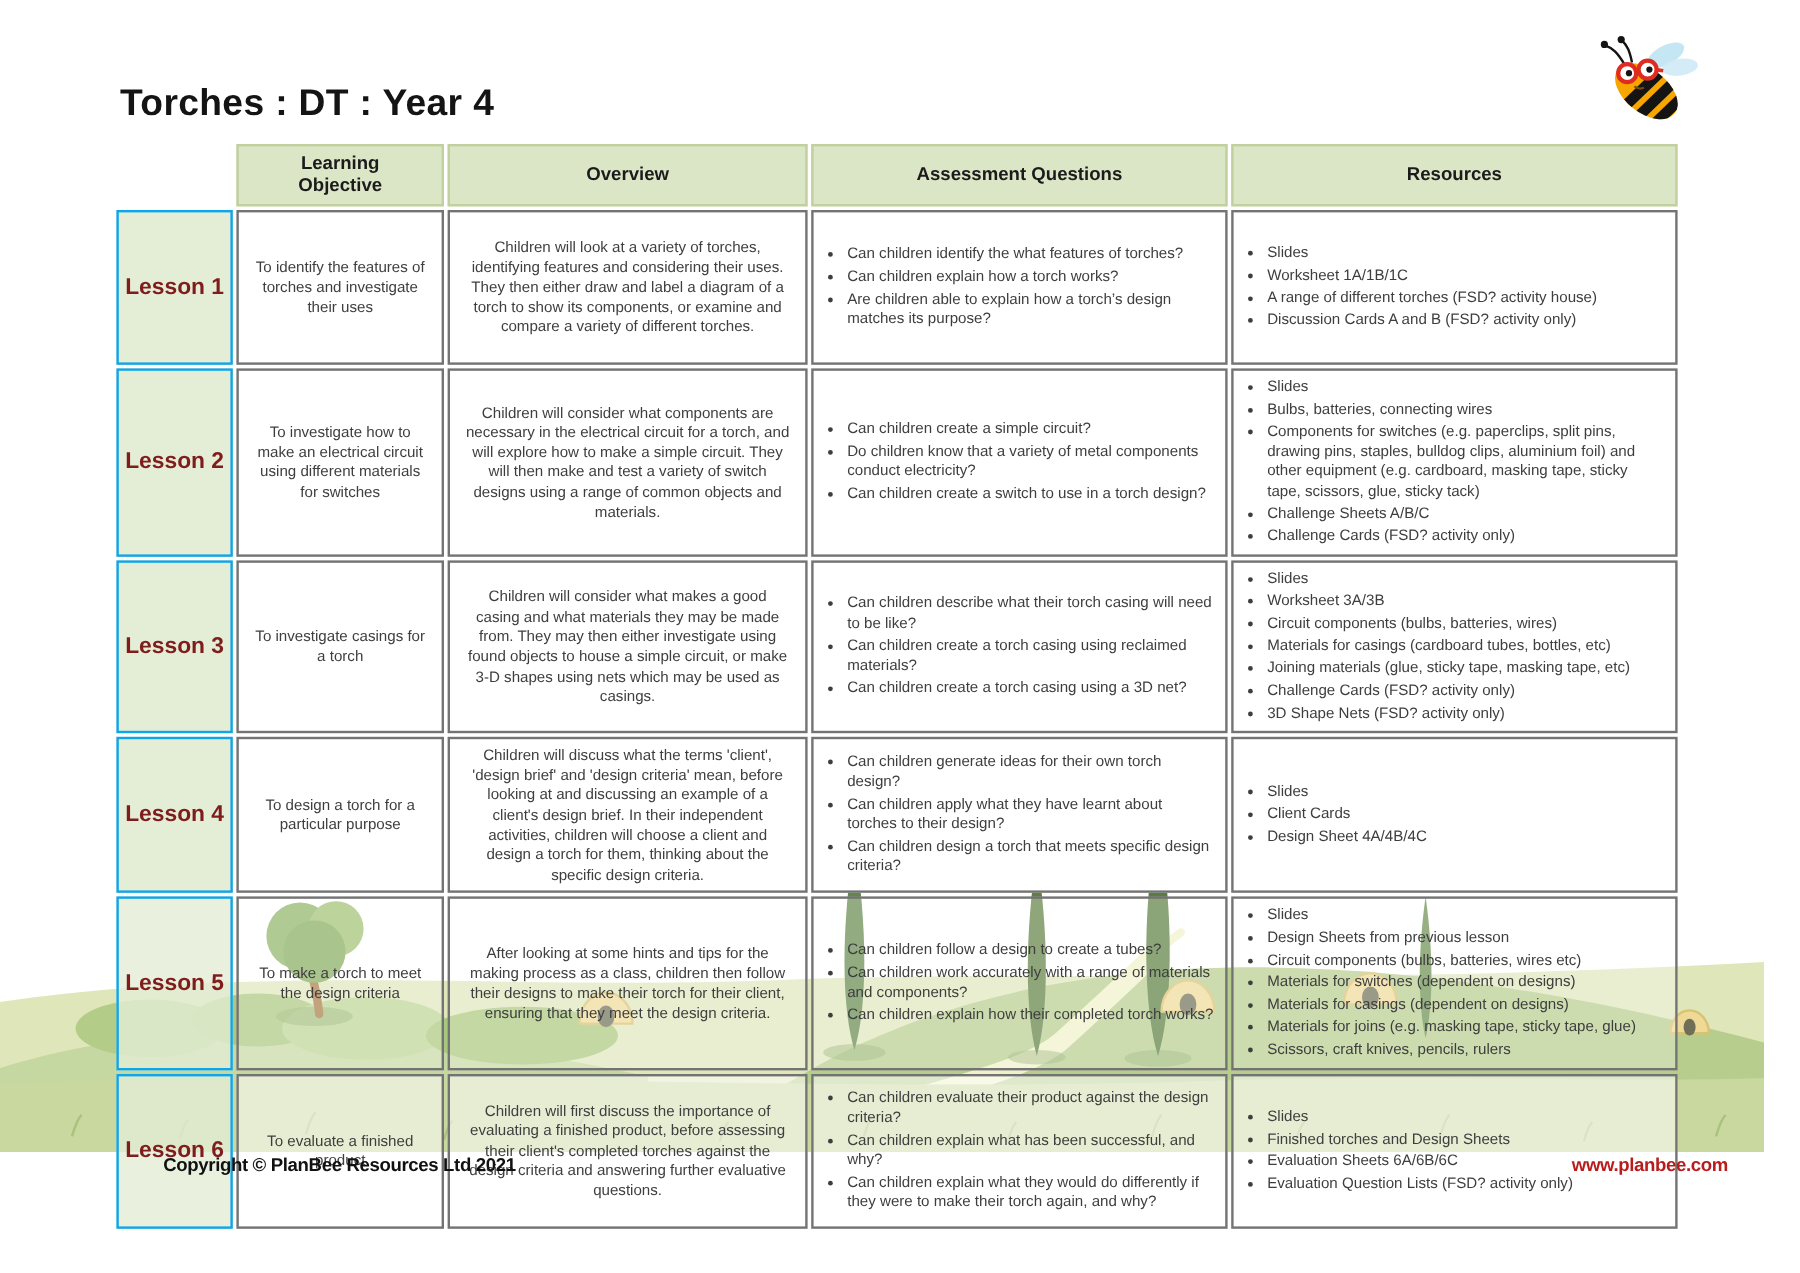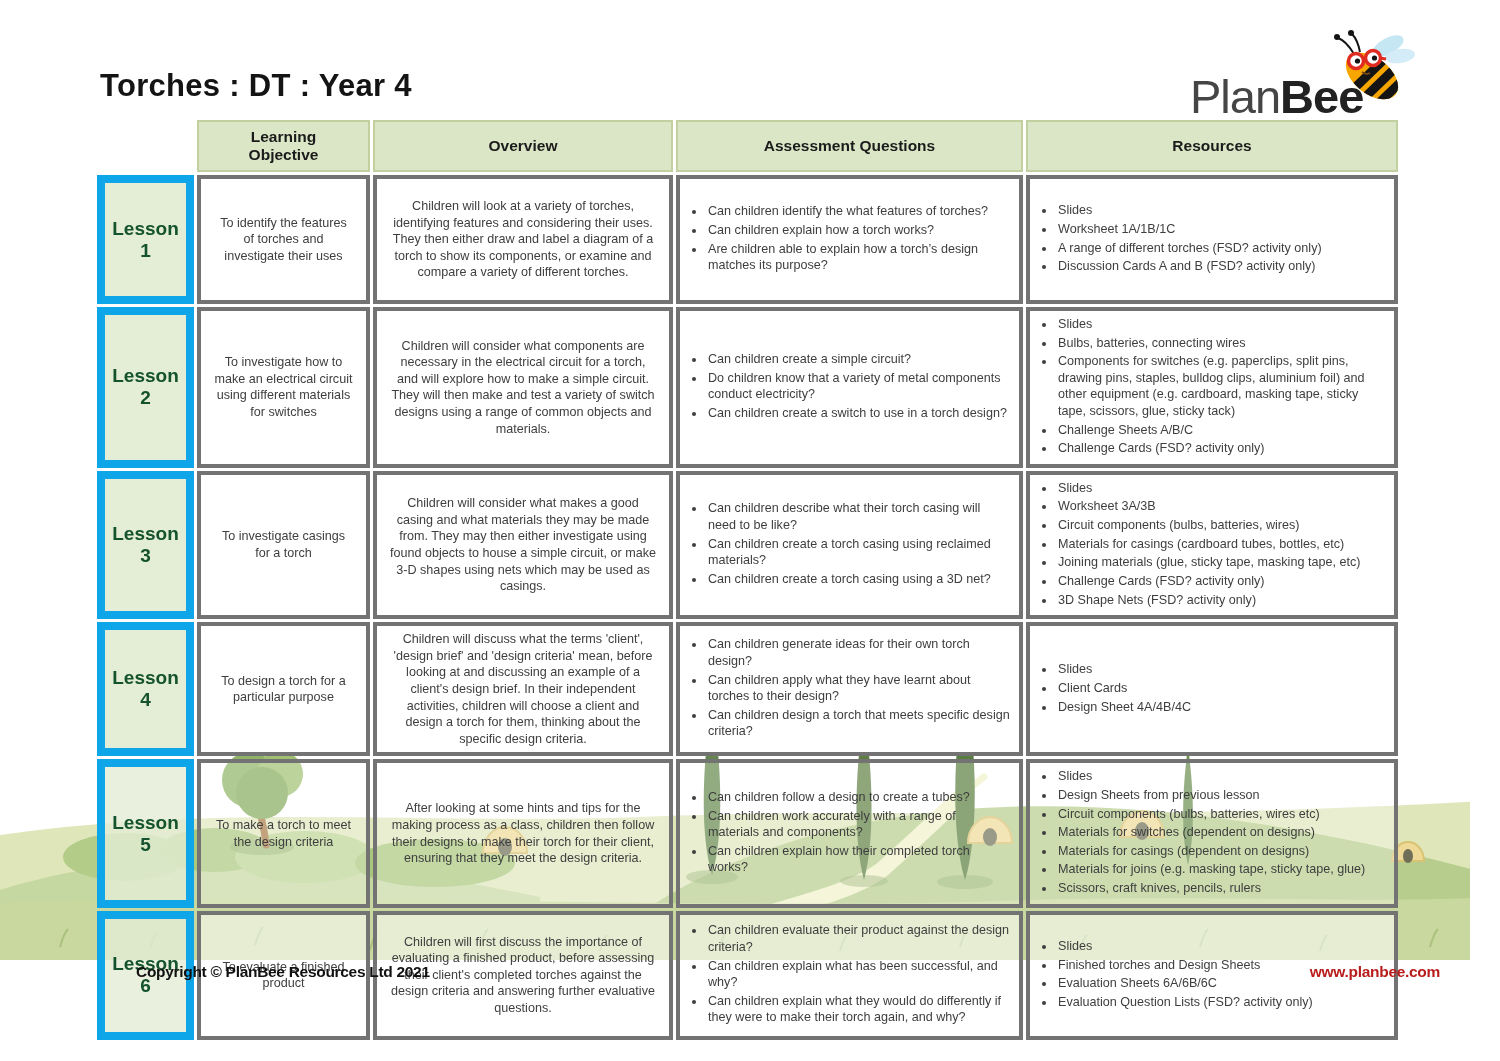--- a/index.html
+++ b/index.html
@@ -25,24 +25,24 @@
     position:absolute; left:94px; top:117px;
     border-collapse:separate; border-spacing:3px; table-layout:fixed;
   }
   td,th { vertical-align:middle; }
   .hd {
     background:#dbe6c6; border:2px solid #c2d0a0; height:44px;
     font-size:15.5px; font-weight:700; color:#1b1b1b; text-align:center; padding:2px 22px;
   }
   .corner { background:transparent; border:none; }
   .lc {
-    background:#e4edd6; border:8px solid #0ea5e9; text-align:center;
-    font-size:19px; font-weight:700; color:#14532d;
-  }
-  .cc { background:#ffffff; border:4px solid #737373; }
+    background:#e4edd6; border:2px solid #0ea5e9; text-align:center;
+    font-size:19px; font-weight:700; color:#7f1d1d;
+  }
+  .cc { background:#ffffff; border:2px solid #737373; }
   tr.r5 .cc { background:rgba(255,255,255,0.30); }
   tr.r6 .cc { background:rgba(255,255,255,0.55); }
   tr.r5 .lc, tr.r6 .lc { background:rgba(228,237,214,0.80);text-align:center; }
   tbody tr { height:129px; }
   .center {
     display:flex; align-items:center; justify-content:center; height:100%;
     text-align:center; padding:4px 12px; box-sizing:border-box;
     font-size:12.6px; line-height:1.32;
   }
   .listwrap {
@@ -165,23 +165,20 @@
       </g>
 
       <circle cx="36" cy="31" r="7.5" fill="#ffffff" stroke="#e02b20" stroke-width="3.5"></circle>
       <circle cx="53" cy="28" r="7.5" fill="#ffffff" stroke="#e02b20" stroke-width="3.5"></circle>
       <line x1="43" y1="30" x2="46" y2="29" stroke="#e02b20" stroke-width="3"></line>
       <line x1="60" y1="28" x2="66" y2="29" stroke="#e02b20" stroke-width="3"></line>
       <circle cx="37.5" cy="31" r="2.6" fill="#141414"></circle>
       <circle cx="54.5" cy="28" r="2.6" fill="#141414"></circle>
       <path d="M42,42 q4,3 8,1" stroke="#7a4a12" stroke-width="1.8" fill="none"></path>
     </svg>
-    <div class="logo-text">
-      <span class="logo-plan">Plan</span><span class="logo-bee">Bee</span>
-    </div>
   </div>
 
   <table class="plan">
     <colgroup>
       <col style="width:97px">
         <col style="width:173px">
         <col style="width:300px">
       <col style="width:347px">
         <col style="width:372px">
     </colgroup>
@@ -210,21 +207,21 @@
                 <li>Can children explain how a torch works?</li>
                 <li>Are children able to explain how a torch’s design matches its purpose?</li>
               </ul>
             </div>
           </td>
         <td class="cc">
             <div class="listwrap">
               <ul>
                 <li>Slides</li>
                 <li>Worksheet 1A/1B/1C</li>
-                <li>A range of different torches (FSD? activity only)</li>
+                <li>A range of different torches (FSD? activity house)</li>
                 <li>Discussion Cards A and B (FSD? activity only)</li>
               </ul>
             </div>
           </td>
       </tr>
       <tr class="r2">
         <td class="lc">Lesson 2</td>
         <td class="cc">
             <div class="center">To investigate how to make an electrical circuit using different materials for switches</div>
           </td>

